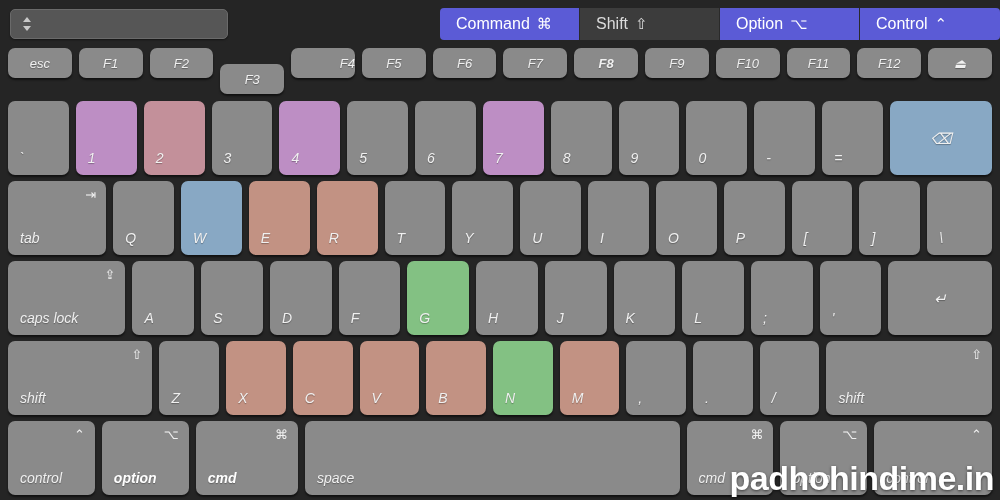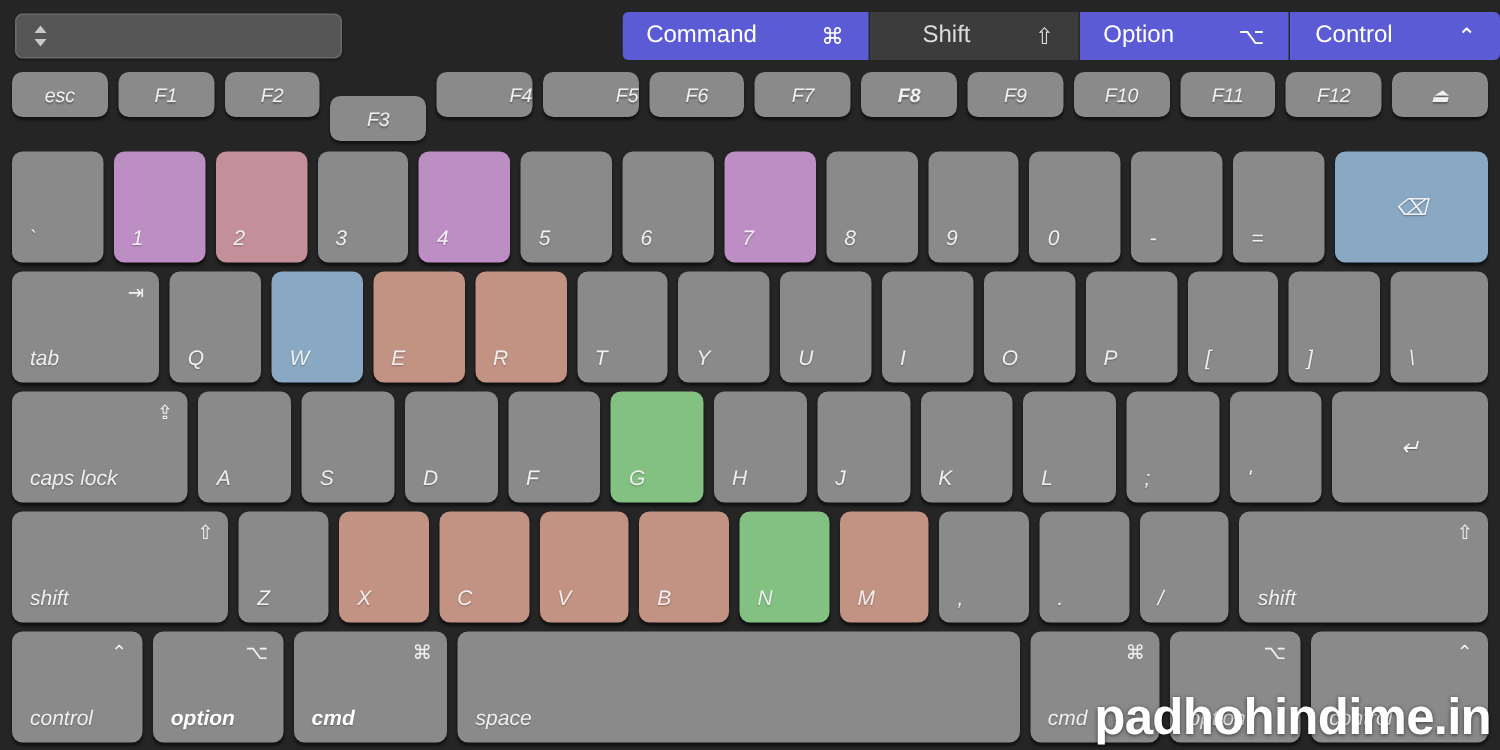--- a/index.html
+++ b/index.html
@@ -32,27 +32,26 @@
   }
   .stepper { width: 12px; height: 20px; position: relative; flex: none; }
   .stepper svg { display: block; }
 
   .mod-group {
     position: absolute; right: 0; top: 8px; height: 32px;
     display: flex; align-items: stretch;
     border-radius: 4px; overflow: hidden;
   }
   .mod-btn {
-    display: flex; align-items: center; justify-content: flex-end;
+    display: flex; align-items: center; justify-content: flex-start;
     padding: 0 16px; min-width: 140px;
     font-size: 16px; color: #dcdcdc;
     background: #3c3c3c;
     border-right: 1px solid #2a2a2a;
     white-space: nowrap;
-    gap: 36px;
   }
   .mod-btn:last-child { border-right: none; }
   .mod-btn.active { background: #5b5bd6; color: #ffffff; }
   .mod-btn .glyph { margin-left: 7px; font-size: 15px; }
 
   
   .keyboard { position: absolute; left: 0; top: 48px; width: 1000px; }
   .krow { display: flex; align-items: stretch; padding: 0 8px; margin-bottom: 6px; }
   .krow.fn { margin-bottom: 7px; }
 
@@ -146,21 +145,21 @@
         </div>
         <div class="key fnkey center" style="width: 72px; height: 30px;">
           <span class="main">F2</span>
         </div>
         <div class="key fnkey center" style="width: 72px; height: 30px; margin-top: 16px;">
           <span class="main">F3</span>
         </div>
         <div class="key fnkey center" style="width: 72px; height: 30px; justify-content: flex-end;">
           <span class="main">F4</span>
         </div>
-        <div class="key fnkey center" style="width: 72px; height: 30px; justify-content: flex-end;">
+        <div class="key fnkey center" style="width: 72px; height: 30px;">
           <span class="main">F5</span>
         </div>
         <div class="key fnkey center" style="width: 72px; height: 30px; align-items: center;">
           <span class="main">F6</span>
         </div>
         <div class="key fnkey center" style="width: 72px; height: 30px;">
           <span class="main">F7</span>
         </div>
         <div class="key fnkey center" style="width: 72px; height: 30px; font-weight: bold;">
           <span class="main">F8</span>

